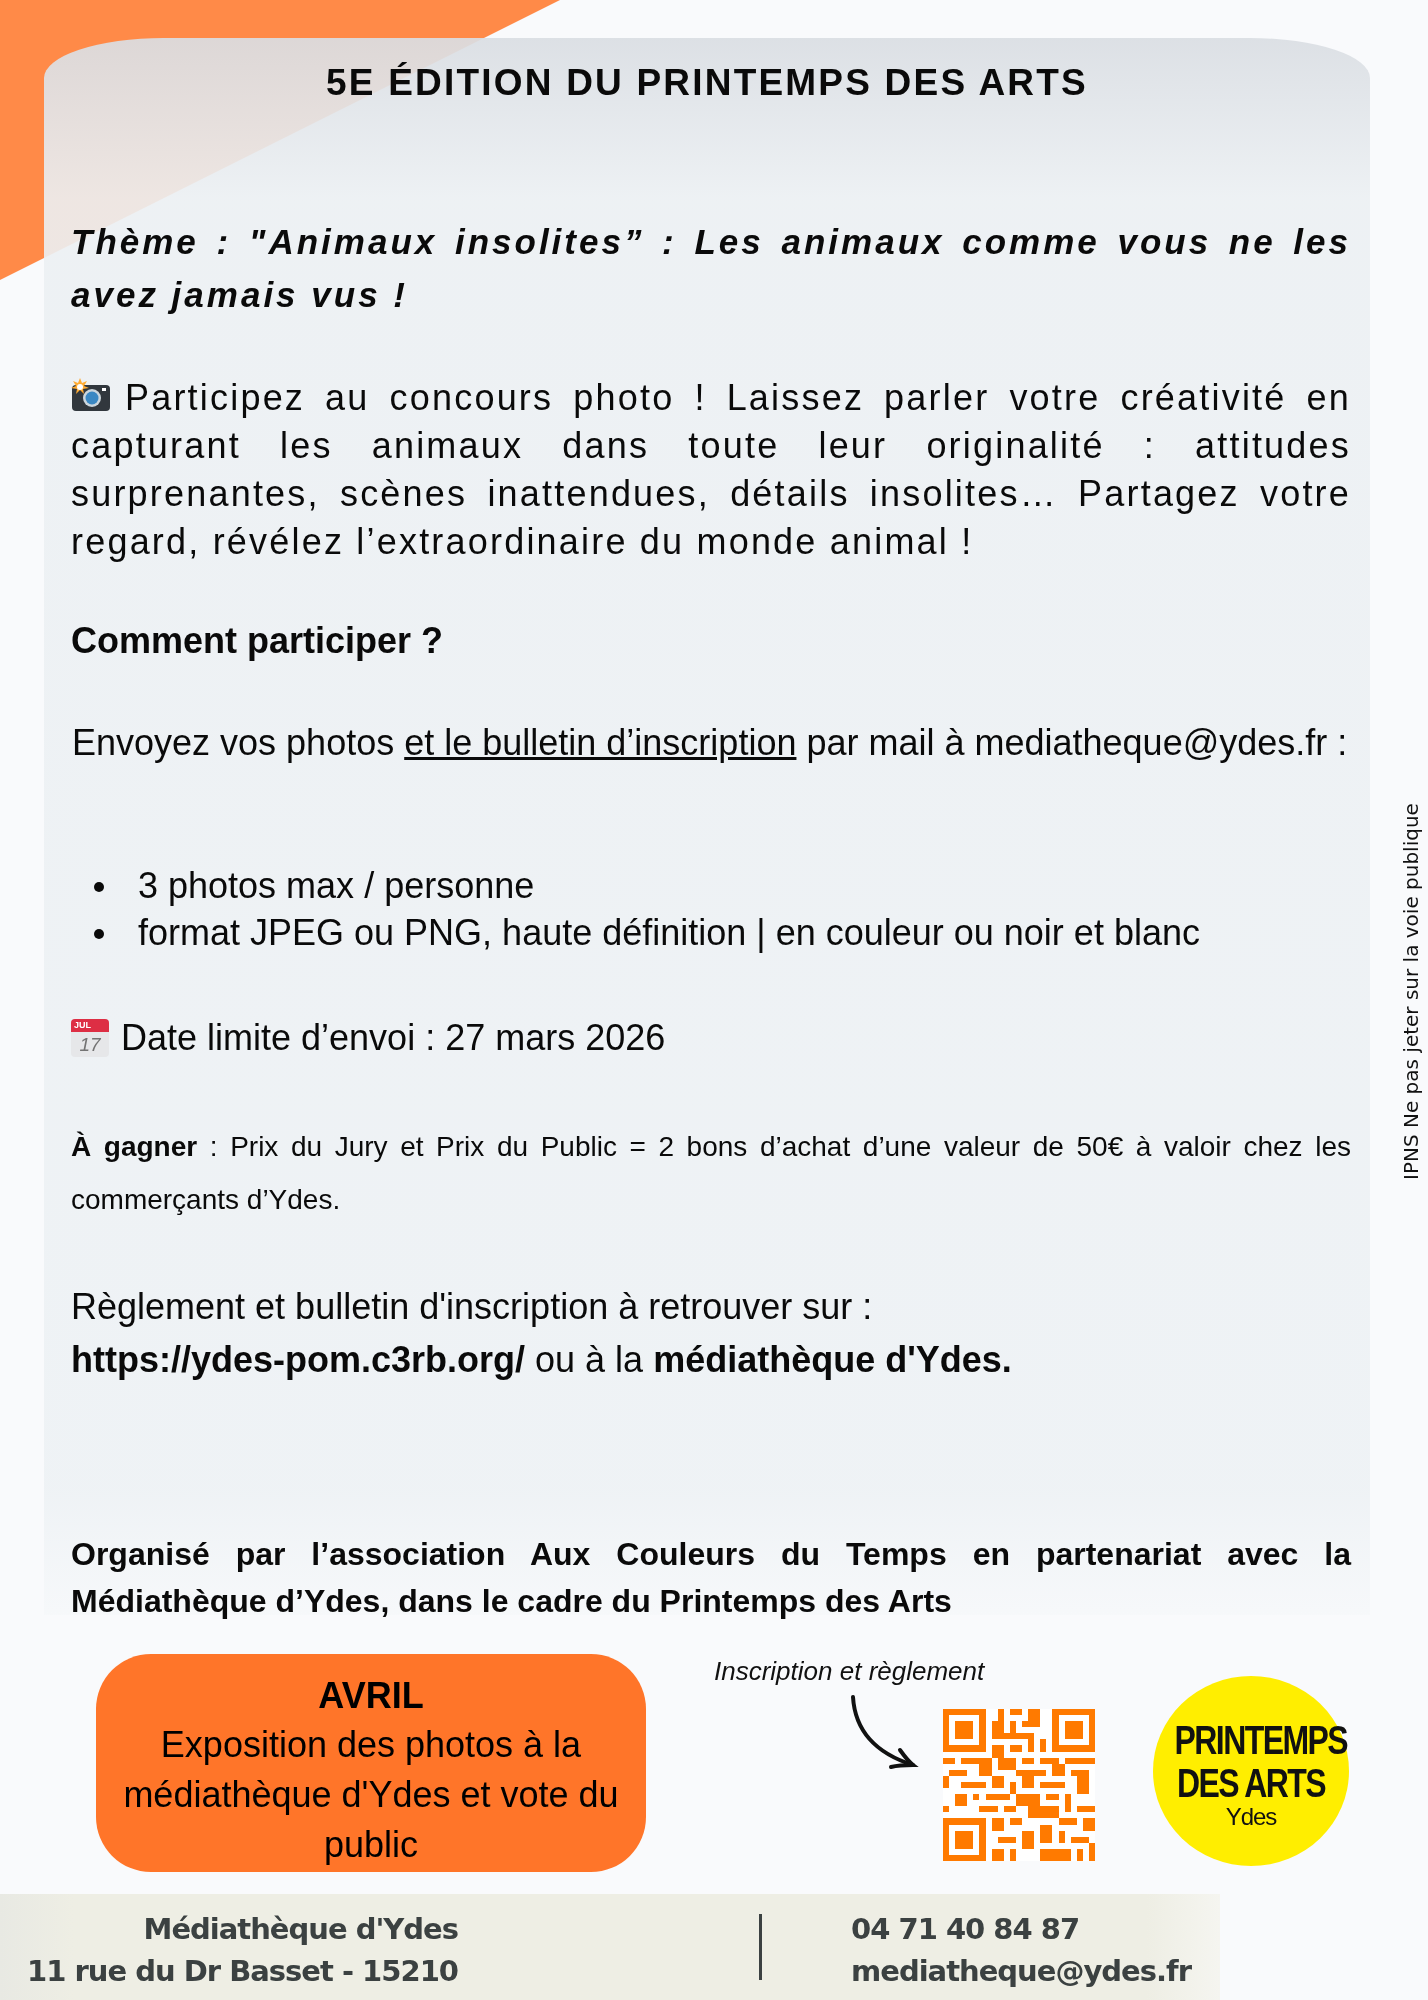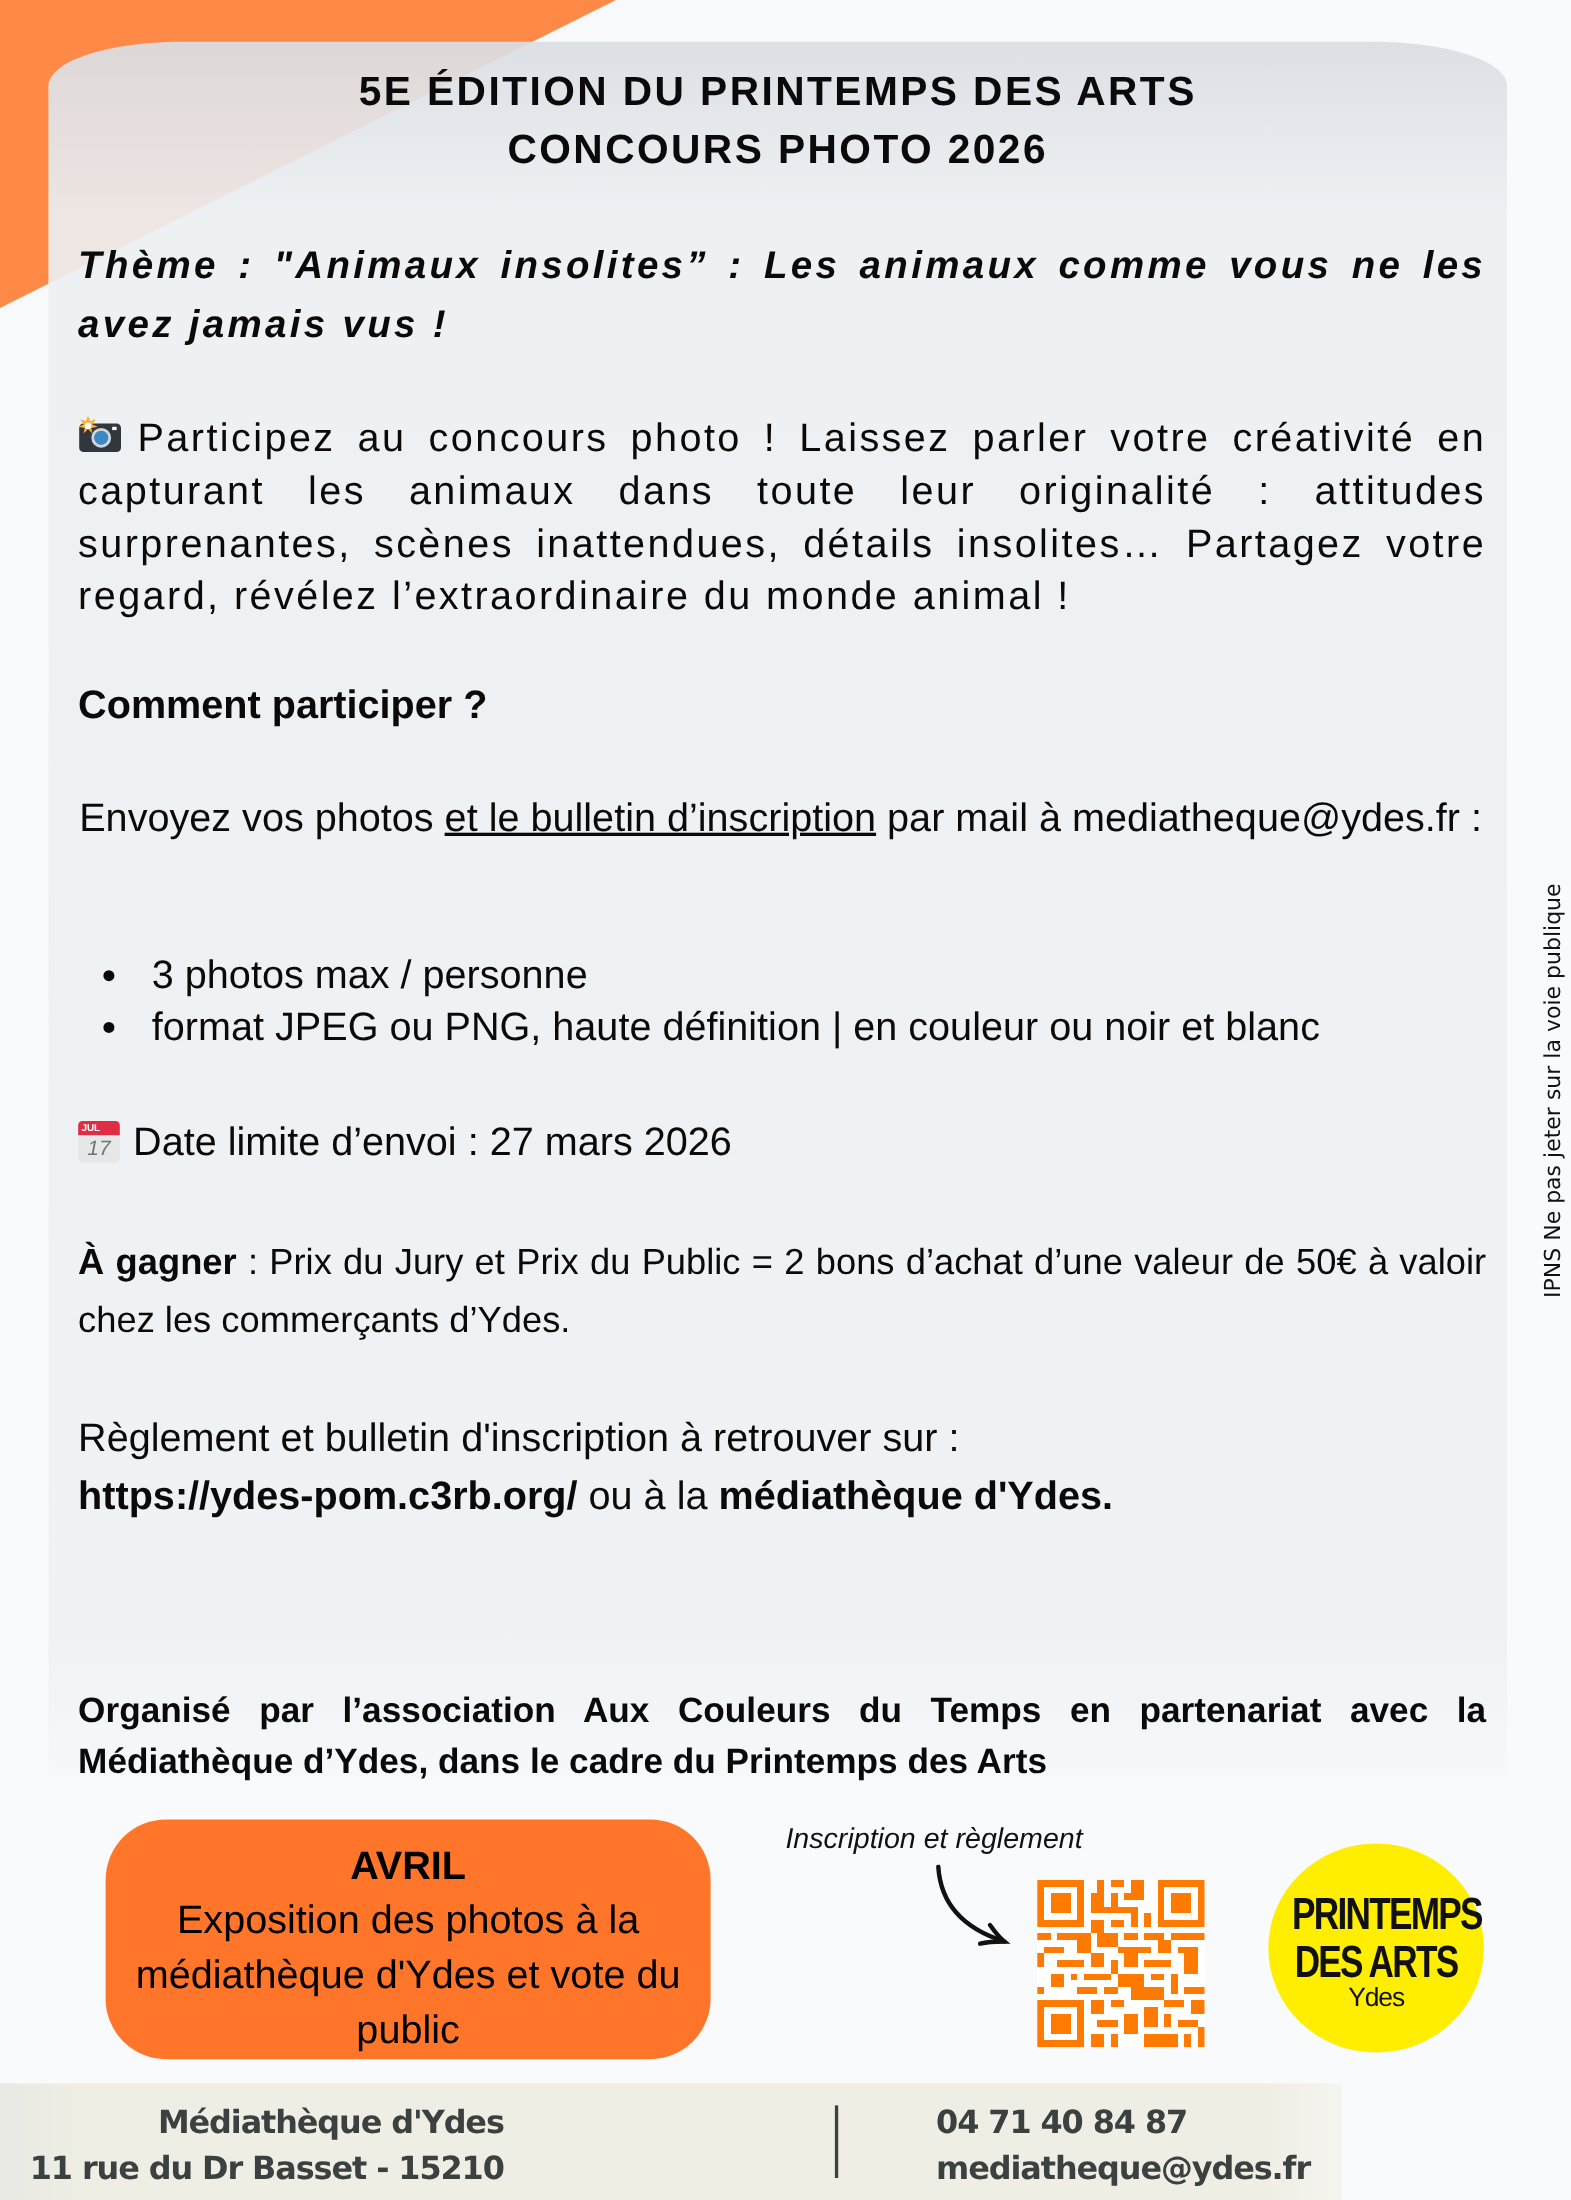--- a/index.html
+++ b/index.html
@@ -55,21 +55,21 @@
   .deadline {
     position:absolute; left:71px; top:1017px; font-size:36px; display:flex; align-items:center;
   }
   .cal {
     width:38px; height:38px; margin-right:12px; border-radius:4px; overflow:hidden; background:#e6e7e9;
     display:flex; flex-direction:column;
   }
   .cal .top { height:13px; background:#dd2e44; color:#fff; font-size:9px; font-weight:bold; line-height:13px; padding-left:3px; }
   .cal .num { flex:1; color:#737373; font-size:19px; text-align:center; line-height:25px;font-style:italic; }
   .prize {
-    position:absolute; left:71px; width:1280px; top:1120px; font-size:33px; line-height:53px;
+    position:absolute; left:71px; width:1280px; top:1120px; font-size:28px; line-height:53px;
     text-align:justify; text-align-last:left;
   }
   .reglement {
     position:absolute; left:71px; width:1280px; top:1280px; font-size:36px; line-height:53px;
   }
   .organise {
     position:absolute; left:71px; width:1280px; top:1495px; font-size:32px; font-weight:bold;
     line-height:47px; text-align:justify; text-align-last:left;margin-top:36px;
   }
   .vertical {
@@ -104,21 +104,20 @@
   .footer .right { position:absolute; left:851px; top:14px; font-size:29px; line-height:42px; letter-spacing:-1px; }
 </style>
 </head>
 <body>
 
 <div class="orange-tri"></div>
 <div class="panel"></div>
 
 <div class="title">
   <div>5E ÉDITION DU PRINTEMPS DES ARTS</div>
-  <div>CONCOURS PHOTO 2026</div>
 </div>
 
 <div class="theme">Thème : "Animaux insolites” : Les animaux comme vous ne les avez jamais vus !</div>
 
 <div class="intro">
   <span class="emoji-cam">
     <svg width="40" height="34" viewBox="0 0 40 34">
       <rect x="1" y="7" width="38" height="26" rx="4" fill="#31373d"></rect>
       <circle cx="21" cy="20" r="9" fill="#ccd6dd"></circle>
       <circle cx="21" cy="20" r="6.5" fill="#3b88c3"></circle>

